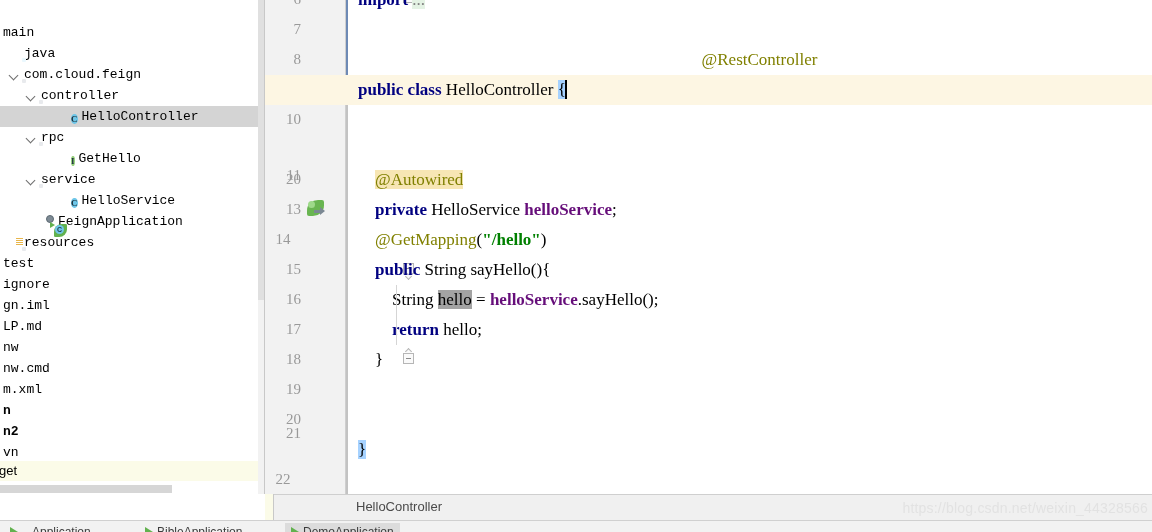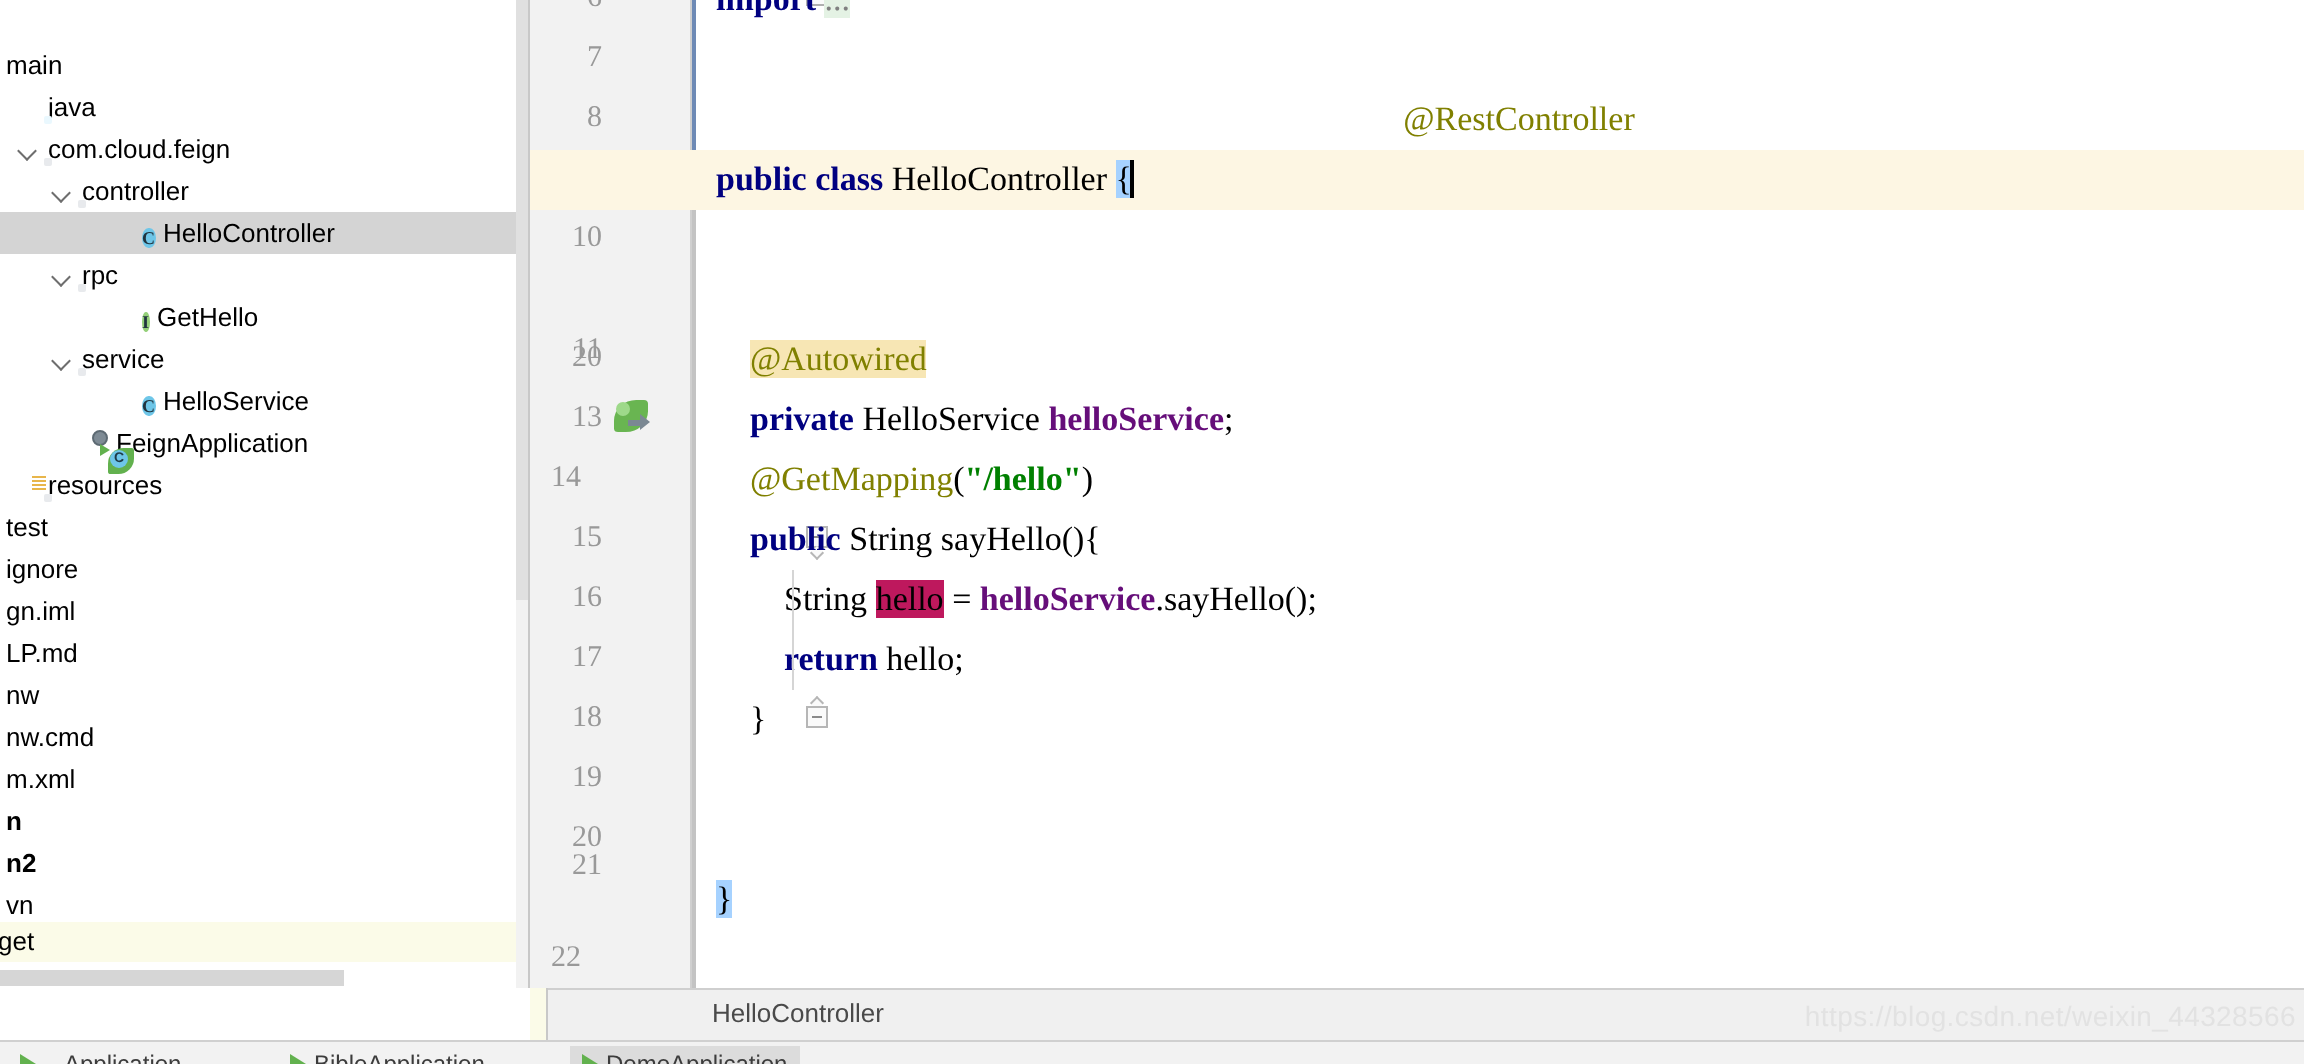--- a/index.html
+++ b/index.html
@@ -55,21 +55,21 @@
     border-left: 1.6px solid #6e6e6e;
     border-bottom: 1.6px solid #6e6e6e;
     transform: rotate(-45deg);
   }
   .tnode .ic {
     flex: 0 0 auto;
     margin-right: 4px;
     display: inline-block;
     position: relative;
   }
-  .lbl { flex: 0 0 auto; }
+  .lbl { flex: 0 0 auto; font-family: Liberation Mono, monospace; }
   .lbl.bold { font-weight: bold; }
 
   
   .ic-folder {
     width: 15px; height: 12px;
     background: #9aa0a6;
     border-radius: 1px 2px 1px 1px;
     position: relative;
     top: 1px;
   }
@@ -369,21 +369,21 @@
     background: #fdf6e3;
   }
 
   
   .kw   { color: #000080; font-weight: bold; }
   .ann  { color: #808000; }
   .type { color: #000000; }
   .fld  { color: #660e7a; font-weight: bold; }
   .str  { color: #008000; font-weight: bold; }
   .pun  { color: #000000; }
-  .hl-ident { background: #be185d; }
+  .hl-ident { background: #a3a3a3; }
   .hl-ann { background: #f7e6b4; }
   .sel-brace { background: #a6d2ff; }
   .fold-dots { background: #e4f2e4; color: #808080; }
   .caret {
     display: inline-block;
     width: 0;
     border-left: 2px solid #000;
     height: 19px;
     vertical-align: -4px;
     margin-left: -1px;

